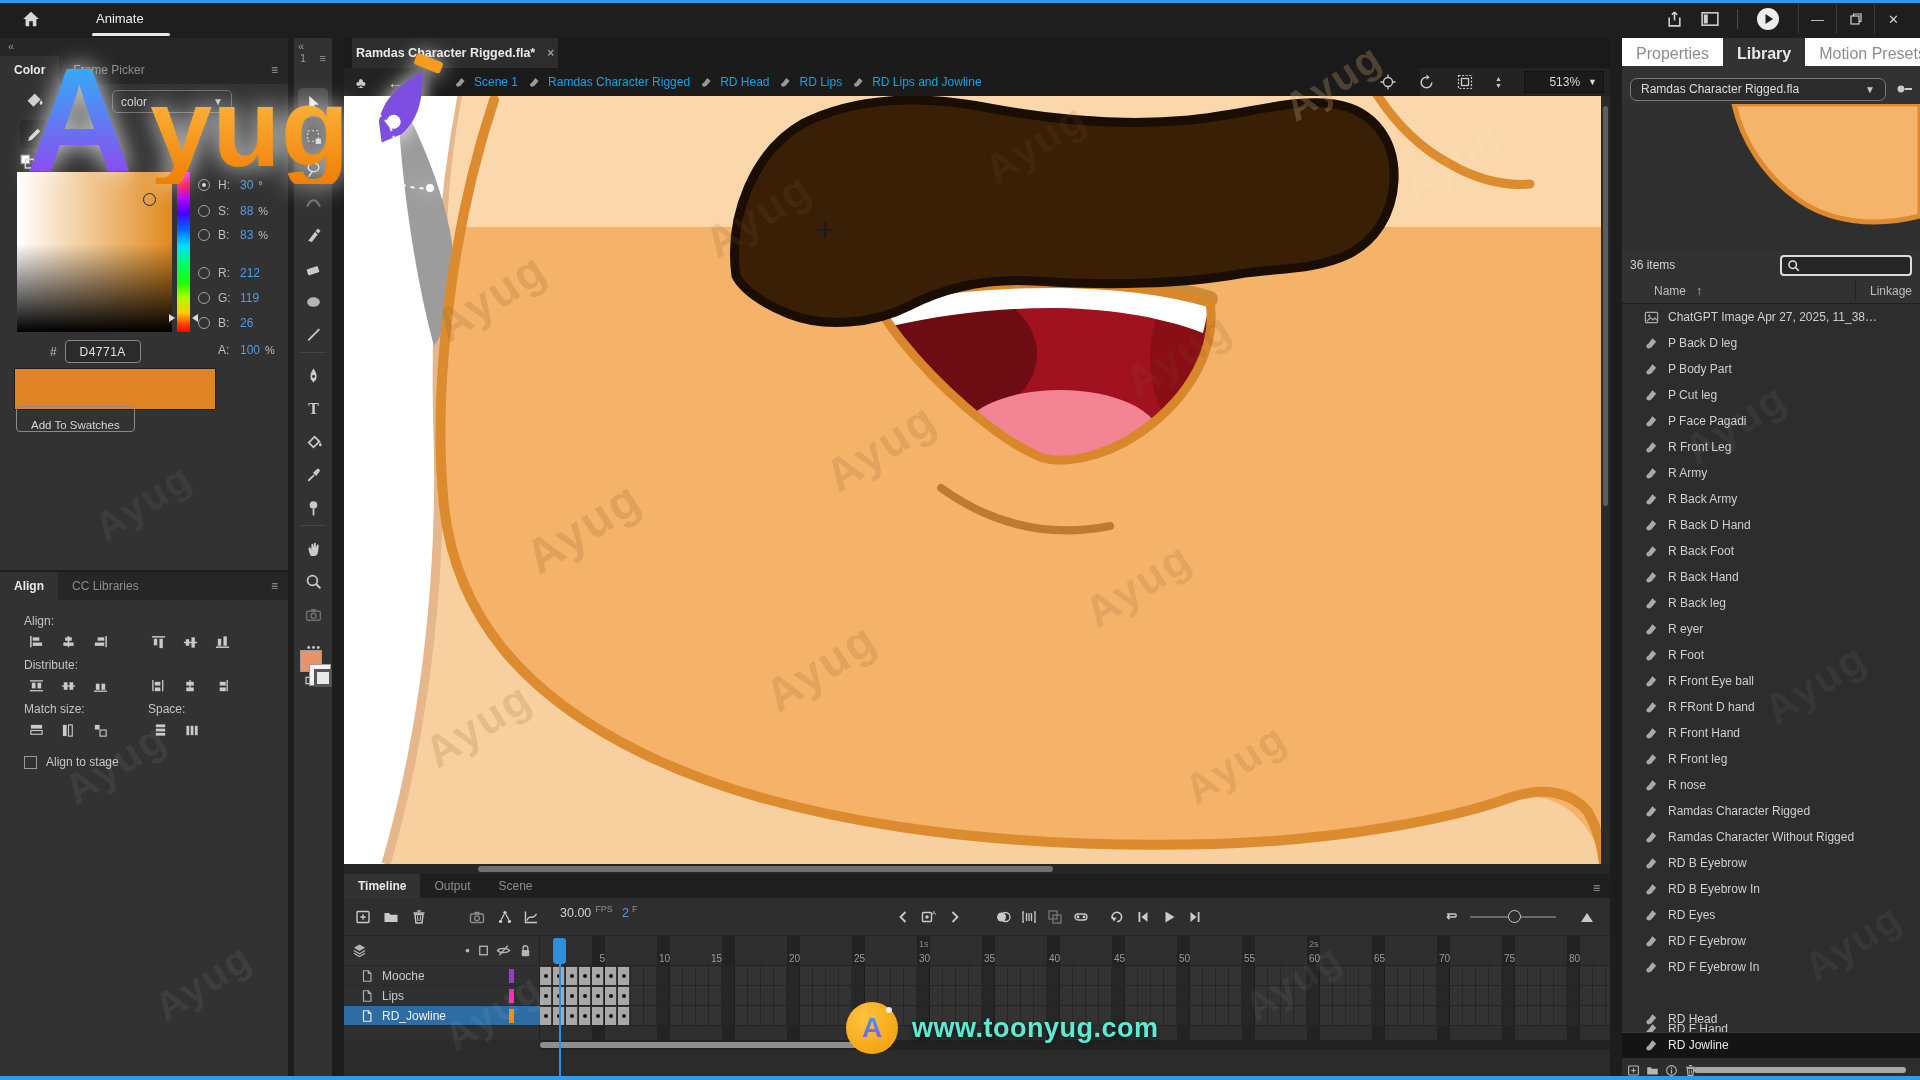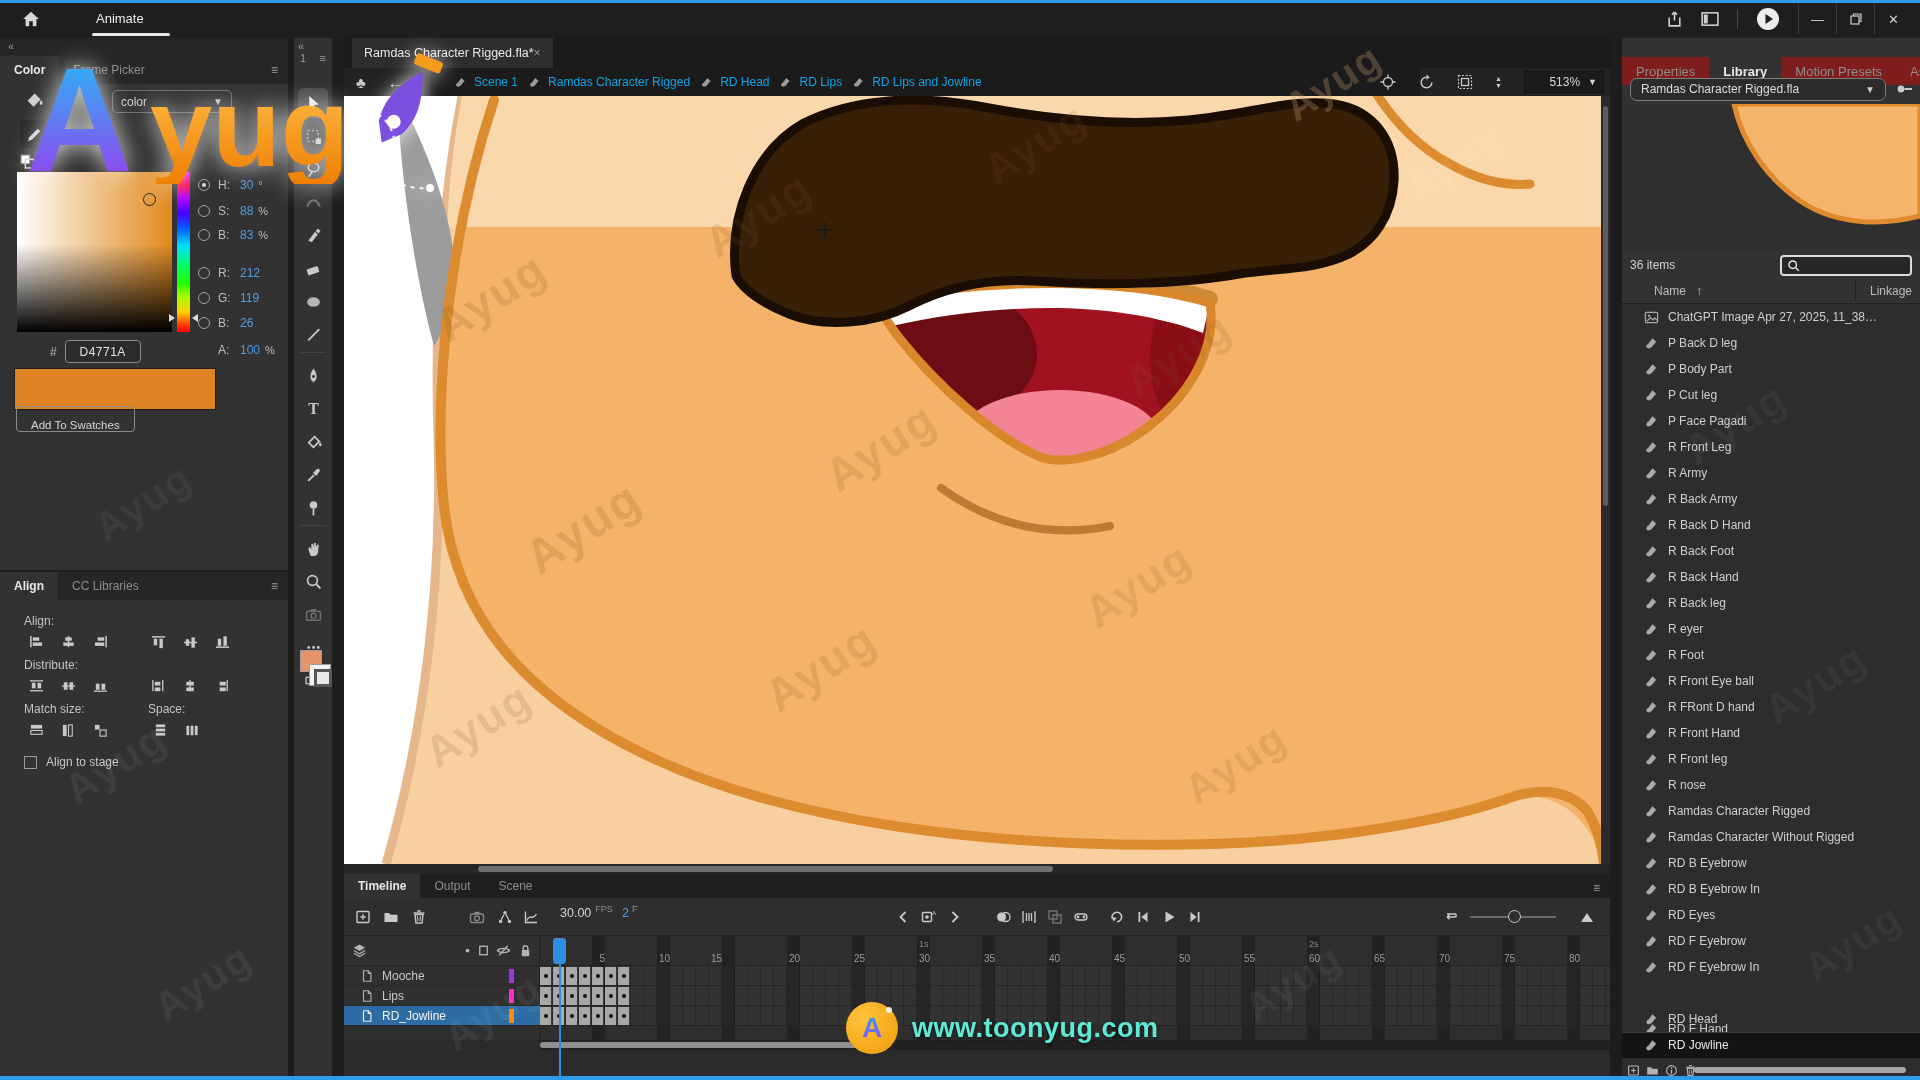--- a/index.html
+++ b/index.html
@@ -71,21 +71,21 @@
   .tool-item.active { background:#4a4a4a; }
   .tool-item.disabled { opacity:0.4; }
   .tool-div { position:absolute; left:6px; width:26px; height:1px; background:#444; }
   .chip { position:absolute; border:1px solid #9c9c9c; }
   .chip.fill { left:6px; top:612px; width:22px; height:22px; background:#e8936a; }
   .chip.stroke { left:15px; top:626px; width:22px; height:22px; background:#f2f2f2; }
   .chip.stroke::after { content:""; position:absolute; left:4px; top:4px; width:12px; height:12px; border:3px solid #555; background:#e9e9e9; }
 
   
   .doc-tabbar { position:absolute; left:344px; top:38px; width:1266px; height:30px; background:#1a1a1a; }
-  .doc-tab { position:absolute; left:8px; top:0; height:30px; background:#2d2d2d; display:flex; align-items:center; gap:0; padding:0 12px; color:#e8e8e8; font-size:12.5px; }
+  .doc-tab { position:absolute; left:8px; top:0; height:30px; background:#2d2d2d; display:flex; align-items:center; gap:12px; padding:0 4px; color:#e8e8e8; font-size:12.5px;font-weight:bold; }
   .doc-tab .close { color:#9a9a9a; font-size:12px; }
 
   .edit-bar { position:absolute; left:344px; top:68px; width:1266px; height:28px; background:#232323; }
   .eb-left { position:absolute; left:12px; top:0; height:28px; display:flex; align-items:center; gap:22px; color:#c9c9c9; }
   .crumb-strip { position:absolute; left:86px; top:0; right:190px; height:28px; background:#1b1b1b; display:flex; align-items:center; padding-left:24px; gap:10px; }
   .crumb { display:flex; align-items:center; gap:7px; color:#0ea5e9; font-size:12px; white-space:nowrap; }
   .eb-right { position:absolute; right:6px; top:0; height:28px; display:flex; align-items:center; gap:22px; }
   .zoom-box { width:80px; height:22px; background:#1b1b1b; border:1px solid #111; display:flex; align-items:center; justify-content:flex-end; gap:8px; padding:0 6px; color:#d8d8d8; }
   .stepper { display:flex; flex-direction:column; gap:1px; color:#c9c9c9; font-size:7px; line-height:6px; }
 
@@ -127,21 +127,21 @@
   .kf-cell::after { content:""; position:absolute; left:4px; top:7px; width:4px; height:4px; background:#141414; border-radius:50%; }
   .playhead-mark { position:absolute; top:2px; width:13px; height:26px; background:#2e8fe0; border-radius:3px 3px 4px 4px; z-index:5; }
   .playhead-line { position:absolute; top:28px; width:2px; bottom:-74px; background:#2e8fe0; z-index:5; }
   .tl-scroll { position:absolute; left:196px; right:0; top:166px; height:10px; background:#222; }
   .tl-scroll .thumb { position:absolute; left:0; top:2px; width:325px; height:6px; background:#8f8f8f; border-radius:3px; }
 
   .bottom-blue { position:absolute; left:0; top:1076px; width:1920px; height:4px; background:#2d9cec; z-index:80; }
 
   
   .right-panel { position:absolute; left:1622px; top:38px; width:298px; height:1042px; background:#323232; }
-  .rp-tabs { display:flex; background:#7f1d1d; height:28px; font-size:13px;margin-top:19px; }
+  .rp-tabs { display:flex; background:#ffffff; height:28px; font-size:16px; }
   .lib-dd-row { position:absolute; left:0; top:36px; width:324px; height:30px; display:flex; align-items:center; gap:10px; padding:0 8px; }
   .lib-dd { flex:1; height:23px; border:1px solid #7c7c7c; border-radius:7px; display:flex; align-items:center; padding:0 10px; color:#dcdcdc; background:#2b2b2b; }
   .lib-dd .chev { margin-left:auto; font-size:10px; color:#c9c9c9; }
   .lib-preview { position:absolute; left:0; top:66px; width:298px; height:146px; background:#2f2f2f; overflow:hidden; }
   .lib-countrow { position:absolute; left:0; top:214px; width:298px; height:26px; display:flex; align-items:center; padding:0 8px; }
   .lib-count { color:#d2d2d2; }
   .lib-search { margin-left:auto; width:132px; height:21px; border:2px solid #dcdcdc; border-radius:4px; background:#262626; display:flex; align-items:center; padding:0 5px; gap:5px; }
   .lib-colhead { position:absolute; left:0; top:240px; width:298px; height:26px; border-bottom:1px solid #1f1f1f; display:flex; align-items:center; color:#bdbdbd; }
   .lib-colhead .namecol { margin-left:32px; display:flex; gap:10px; align-items:center; }
   .lib-colhead .divider { position:absolute; left:233px; top:3px; width:1px; height:20px; background:#222; }

